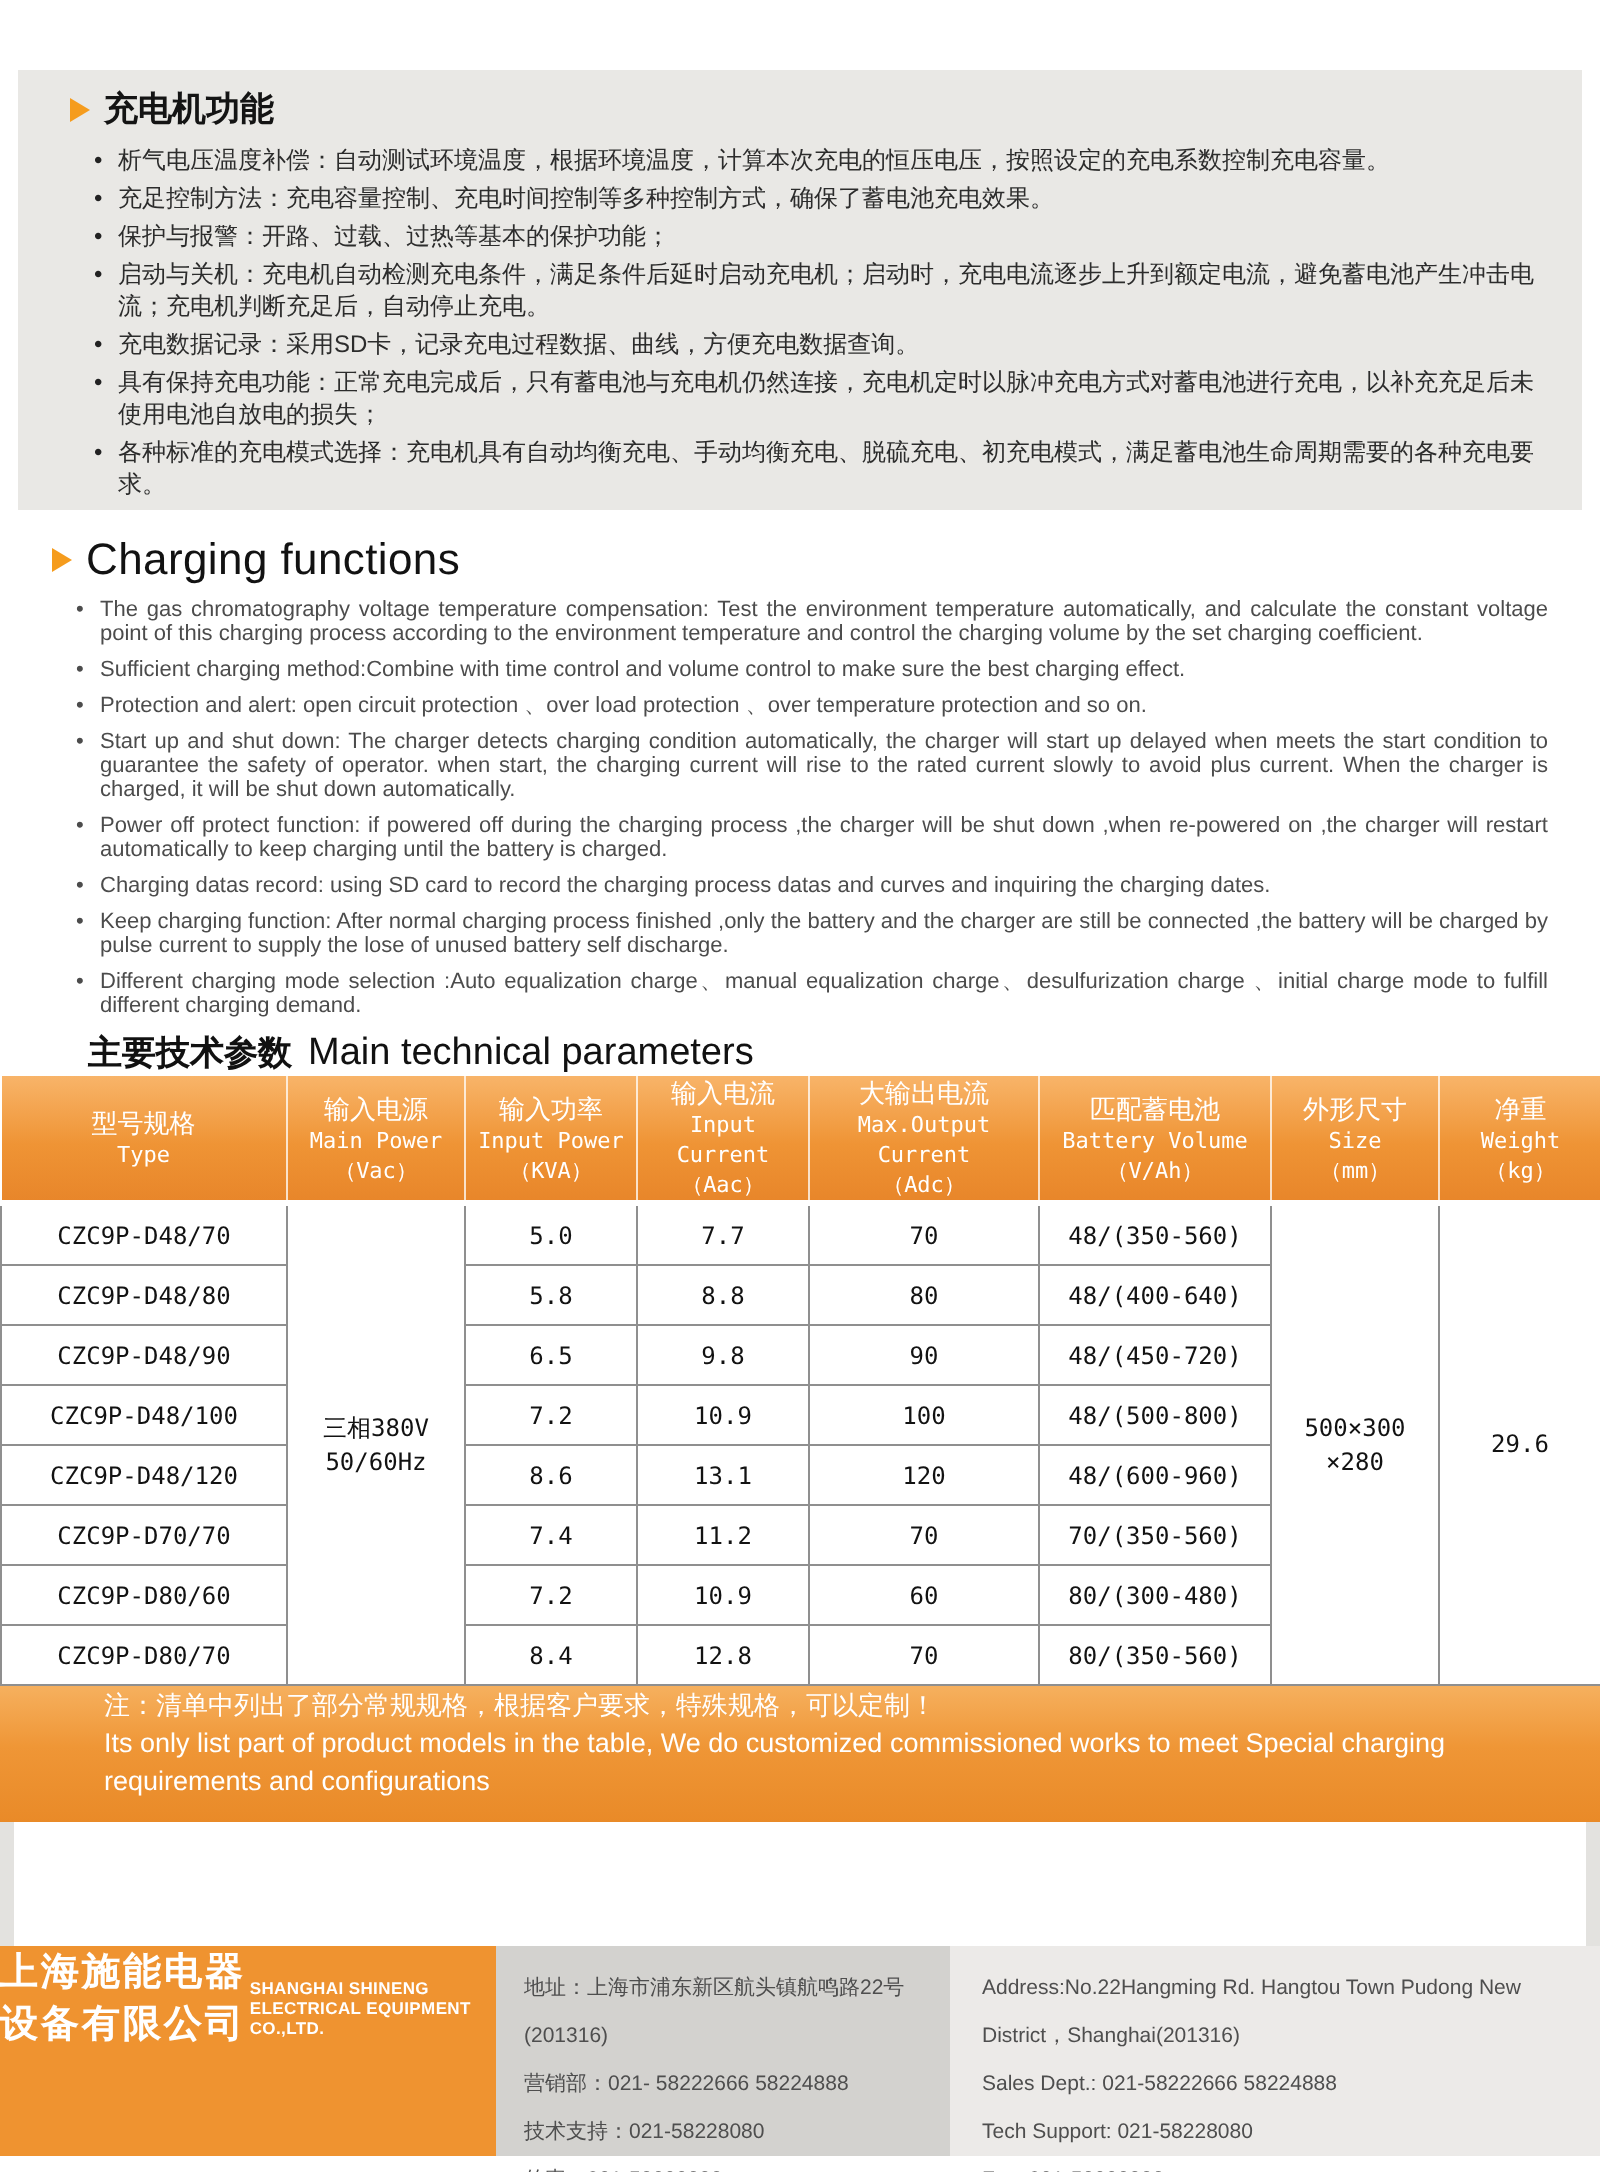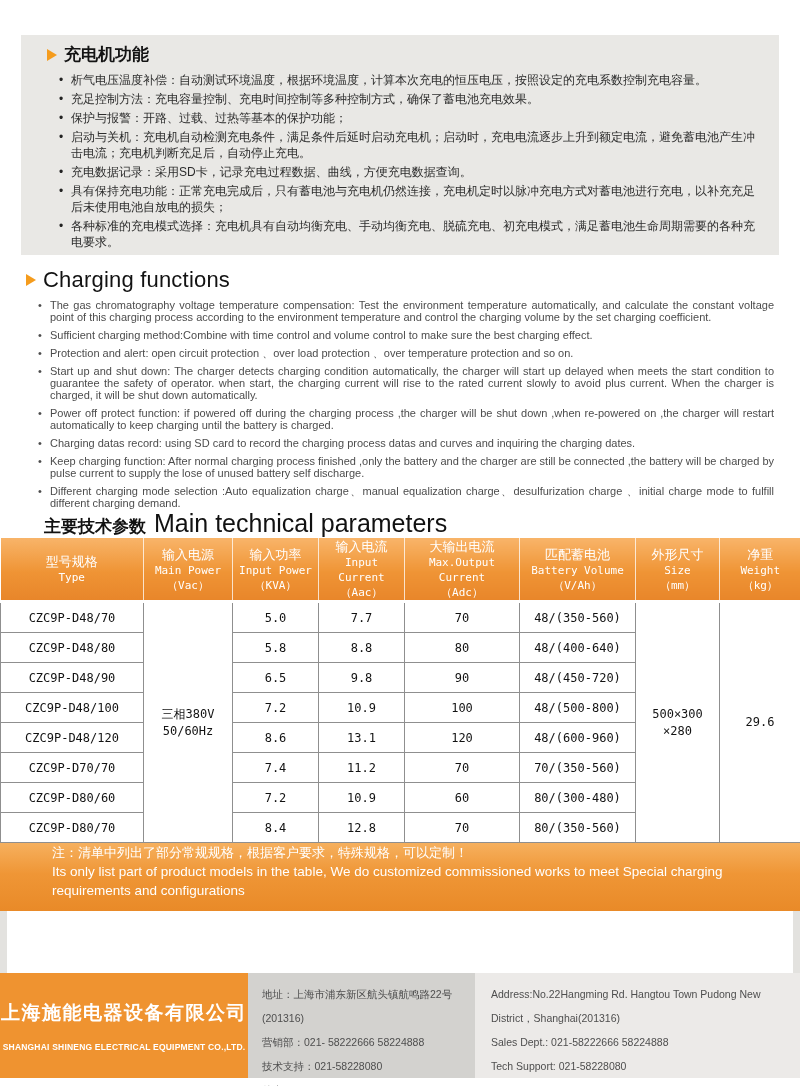--- a/index.html
+++ b/index.html
@@ -4,41 +4,41 @@
 <style>
   html,body{margin:0;padding:0;background:#fff;}
   .page{position:relative;width:800px;height:1086px;background:#fff;overflow:hidden;
         font-family:"Liberation Sans","DejaVu Sans",sans-serif;color:#222;}
   .top-band{height:35px;background:#ffffff;}
   
   .edge{position:absolute;width:7px;background:#e3e2df;z-index:0;}
   .edge.l{left:0;} .edge.r{right:0;}
 
   
-  .sec-gray{box-sizing:border-box;height:220px;background:#e9e8e5;margin:0 21px;
+  .sec-gray{box-sizing:border-box;height:220px;background:#e9e8e5;margin:0 9px;
             padding:8px 18px 0 26px;overflow:hidden;position:relative;z-index:1;}
   .sec-title{display:flex;align-items:center;margin-bottom:6px;}
   .tri{width:0;height:0;border-left:10px solid #f59c1d;border-top:6px solid transparent;
        border-bottom:6px solid transparent;margin-right:7px;}
   .sec-title-zh{font-size:17px;font-weight:bold;color:#141414;}
   .sec-title-en{font-size:22px;color:#121212;letter-spacing:0.2px;}
   ul.blist{list-style:none;margin:0;padding:0 2px 0 12px;}
   ul.blist li{position:relative;padding-left:12px;}
   ul.blist li::before{content:"\2022";position:absolute;left:0;top:0;color:#222;}
   ul.zh li{font-size:12px;line-height:16px;margin-top:3px;color:#2c2c2c;}
   
   .sec-white{box-sizing:border-box;height:260px;background:#fff;padding:12px 24px 0 26px;
              overflow:hidden;position:relative;z-index:1;}
   ul.en li{font-size:11px;line-height:12px;margin-top:6px;color:#4c4c4c;text-align:justify;}
   ul.en li::before{color:#4c4c4c;}
 
   
   .tbl-title{box-sizing:border-box;height:23px;padding-left:44px;display:flex;align-items:flex-end;gap:8px;background:#fff;position:relative;z-index:1;}
   .tbl-title-zh{font-size:17px;font-weight:bold;color:#111;}
-  .tbl-title-en{font-size:25px;color:#111;text-align:center;}
+  .tbl-title-en{font-size:19px;color:#111;text-align:center;}
 
   
   table.spec{width:800px;border-collapse:collapse;table-layout:fixed;position:relative;z-index:1;}
   table.spec thead th{background:linear-gradient(180deg,#f8b469 0%,#ef9435 55%,#e8862a 100%);
       color:#fff;font-weight:normal;border-right:1px solid rgba(255,255,255,0.75);
       border-bottom:3px solid #fff;height:59px;vertical-align:middle;padding:0;}
   table.spec thead th:last-child{border-right:none;}
   .h-zh{font-size:13px;line-height:17px;}
   .h-en,.h-unit{font-size:11px;line-height:15px;font-family:"DejaVu Sans Mono","Liberation Mono",monospace;}
   table.spec tbody td{border:1px solid #8f8f8f;text-align:center;vertical-align:middle;
@@ -49,22 +49,22 @@
   
   .note{box-sizing:border-box;height:68px;background:linear-gradient(180deg,#f6b05e 0%,#ef9636 45%,#e98a28 100%);
         color:#fff;padding:0 58px 0 52px;position:relative;z-index:1;}
   .note-zh{font-size:13px;line-height:19px;}
   .note-en{font-size:13.5px;line-height:19px;}
 
   .gap-white{height:65px;background:#fff;}
 
   
   .footer{position:absolute;left:0;top:973px;width:800px;height:105px;display:flex;z-index:1;}
-  .f-orange{width:248px;background:#ef9330;color:#fff;display:flex;flex-direction:column;
-            justify-content:center;align-items:center;}
+  .f-orange{width:248px;background:#ef9330;color:#fff;display:flex;
+            justify-content:center;align-items:flex-start;}
   .f-co-zh{font-size:19px;font-weight:bold;letter-spacing:1.5px;}
   .f-co-en{font-size:8.5px;font-weight:bold;margin-top:16px;letter-spacing:0.2px;}
   .f-mid{box-sizing:border-box;width:227px;background:#d3d2cf;padding:9px 4px 0 14px;}
   .f-right{box-sizing:border-box;flex:1;background:#eceae8;padding:9px 8px 0 16px;}
   .f-line{font-size:10.5px;line-height:24px;color:#4e4e4e;white-space:pre-wrap;}
 </style>
 </head>
 <body>
 
 <div class="page">

